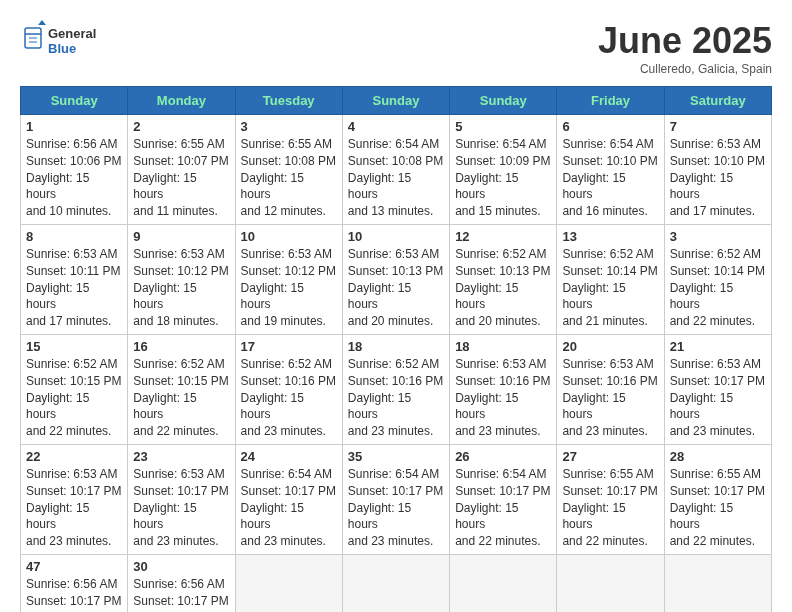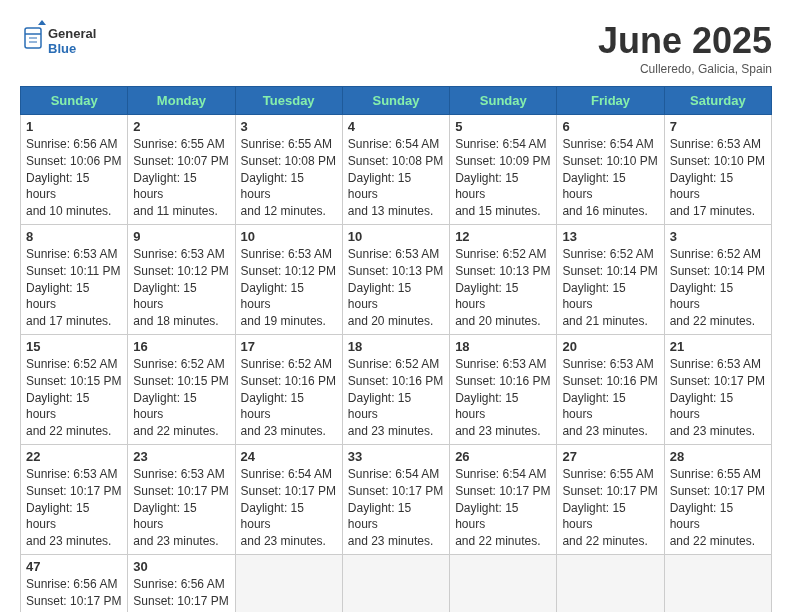--- a/index.html
+++ b/index.html
@@ -275,21 +275,21 @@
 and 23 minutes.</div>
         </td>
         <td>
           <span class="day-number">24</span>
           <div class="day-info" style="white-space: pre-line;">Sunrise: 6:54 AM
 Sunset: 10:17 PM
 Daylight: 15 hours
 and 23 minutes.</div>
         </td>
         <td>
-          <span class="day-number">33</span>
+          <span class="day-number">35</span>
           <div class="day-info" style="white-space: pre-line;">Sunrise: 6:54 AM
 Sunset: 10:17 PM
 Daylight: 15 hours
 and 23 minutes.</div>
         </td>
         <td>
           <span class="day-number">26</span>
           <div class="day-info" style="white-space: pre-line;">Sunrise: 6:54 AM
 Sunset: 10:17 PM
 Daylight: 15 hours

